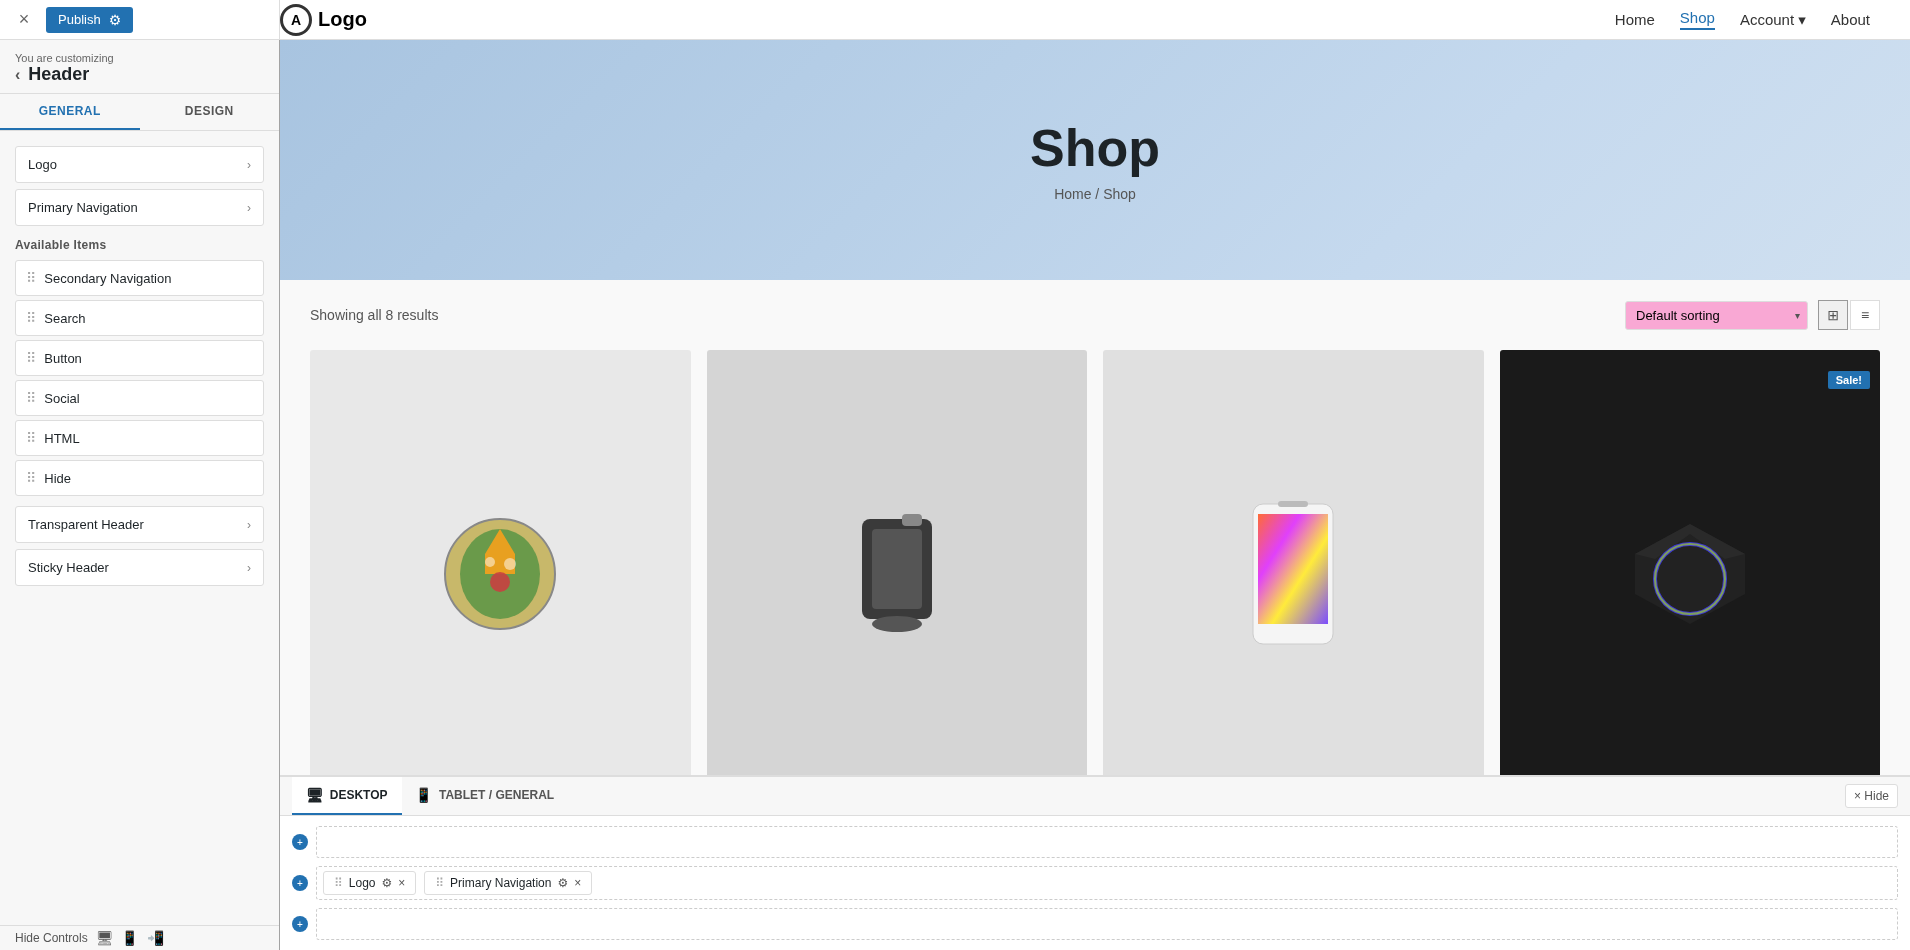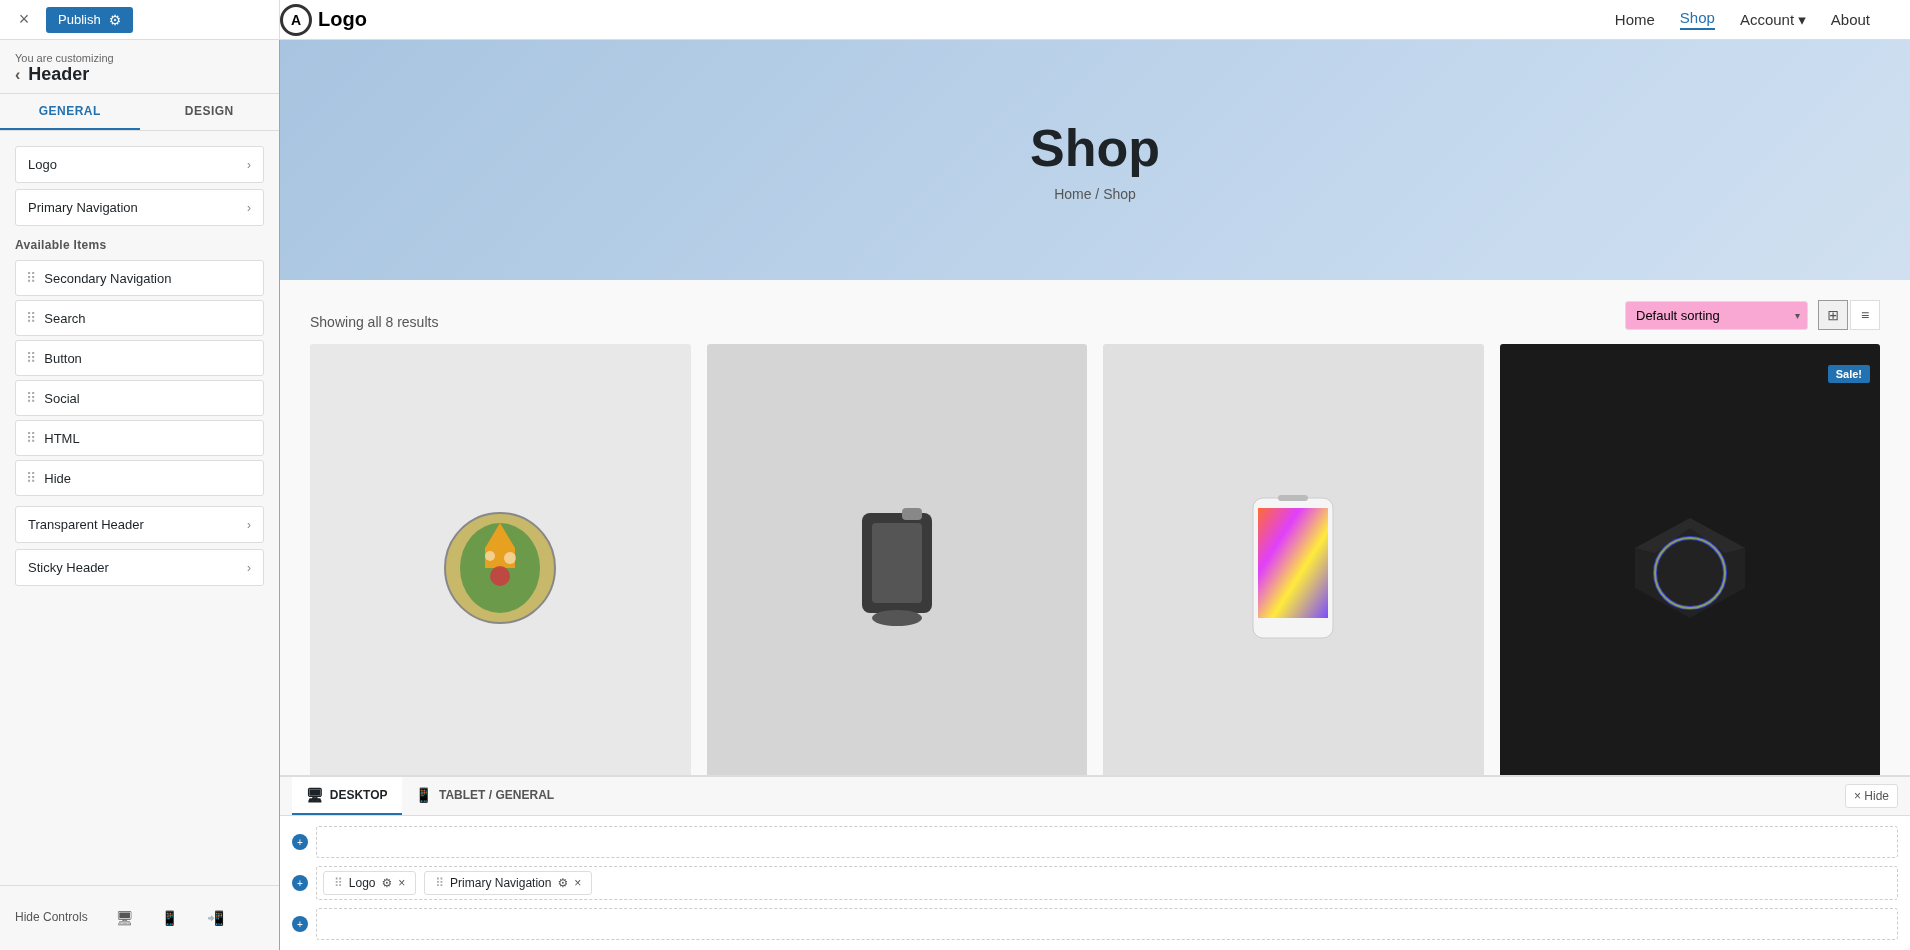--- a/index.html
+++ b/index.html
@@ -232,22 +232,22 @@
     
     .shop-area {
       flex: 1;
       background: #f9f9f9;
       overflow-y: auto;
       padding: 20px 30px;
     }
     .shop-toolbar {
       display: flex;
       justify-content: space-between;
-      align-items: flex-end;
-      margin-bottom: 14px;
+      align-items: center;
+      margin-bottom: 20px;
     }
     .results-count {
       font-size: 14px;
       color: #555;
     }
     .toolbar-right {
       display: flex;
       align-items: center;
       gap: 10px;
     }
@@ -398,27 +398,27 @@
       border-radius: 3px;
       font-size: 12px;
       color: #1d2327;
     }
     .pill-drag { color: #aaa; font-size: 12px; }
     .pill-gear { color: #555; cursor: pointer; font-size: 12px; }
     .pill-close { color: #555; cursor: pointer; font-size: 12px; }
 
     .hide-controls-bar {
       display: flex;
-      align-items: flex-start;
-      padding: 24px 15px;
+      align-items: center;
+      padding: 4px 15px;
       background: #f7f7f7;
       border-top: 1px solid #ddd;
       font-size: 12px;
       color: #555;
-      gap: 28px;
+      gap: 8px;
     }
     .hide-controls-bar .icon-btn {
       cursor: pointer;
       font-size: 14px;
       color: #555;
     }
 
     
     .sort-wrapper {
       position: relative;

